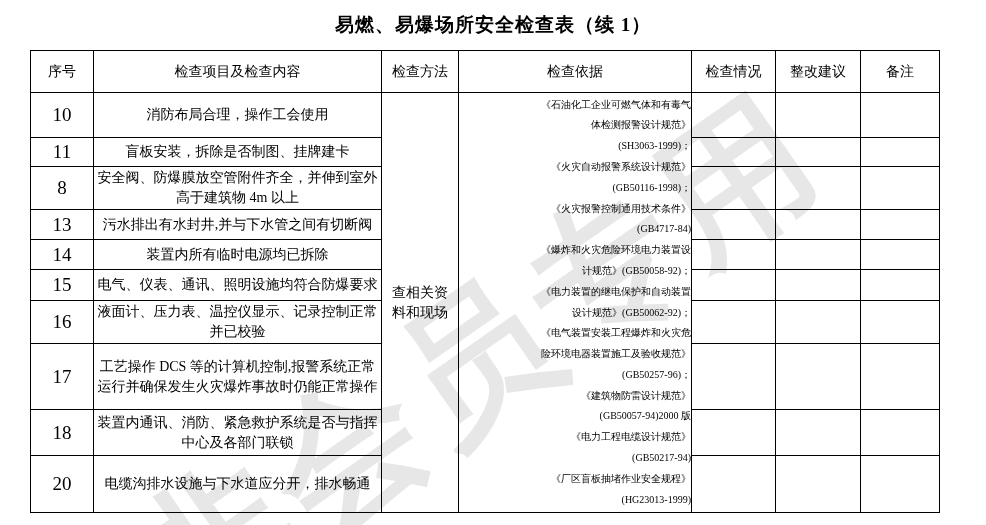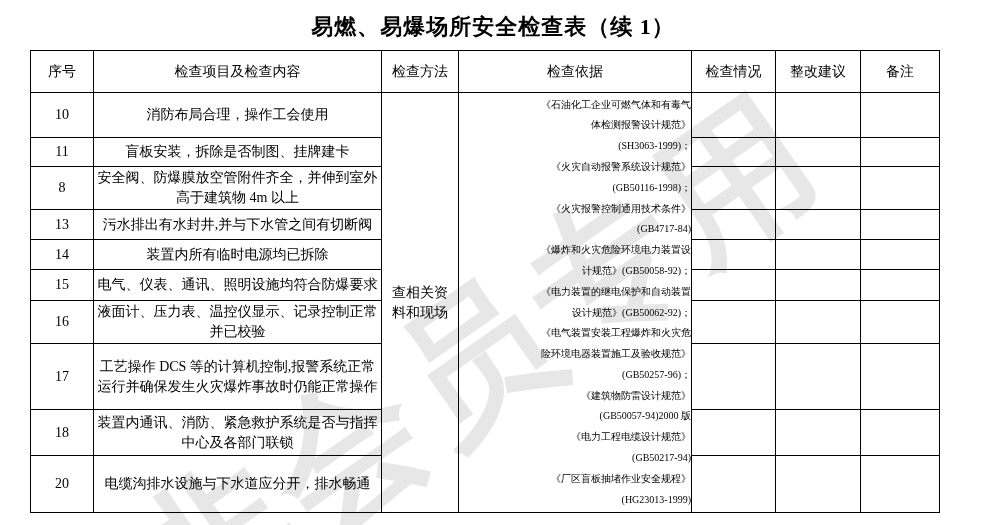--- a/index.html
+++ b/index.html
@@ -9,37 +9,37 @@
     font-family:"Liberation Serif","DejaVu Serif",serif;
   }
   .watermark{
     position:absolute;left:70px;top:260px;width:820px;
     text-align:center;transform:rotate(-35deg);transform-origin:center;
     font-size:150px;font-weight:bold;letter-spacing:8px;white-space:nowrap;
     color:#000;opacity:0.09;z-index:0;pointer-events:none;
   }
   .page-title{
     position:absolute;top:12px;left:0;width:100%;
-    text-align:center;font-size:22px;font-weight:bold;
+    text-align:center;font-size:19px;font-weight:bold;
     letter-spacing:1px;z-index:2;
   }
   table.checklist{
     position:absolute;left:30px;top:50px;width:909px;
     border-collapse:collapse;table-layout:fixed;z-index:1;
     background:transparent;
   }
   .checklist th,.checklist td{
     border:1.5px solid #000;
     text-align:center;vertical-align:middle;
     font-size:14px;font-weight:normal;
     padding:1px 2px;overflow:hidden;
     background:transparent;
   }
   .checklist thead tr{height:42px;}
-  .checklist td.seq{font-size:14px;}
+  .checklist td.seq{font-size:19px;}
   .checklist td.content{line-height:20px;padding:1px 2px;}
   .checklist td.method{line-height:20px;padding:0 6px;}
   .checklist td.basis{padding:0;}
   .checklist td.basis div{
     line-height:20.8px;font-size:10px;white-space:nowrap;text-align:right;
   }
 </style>
 </head>
 <body>
 

